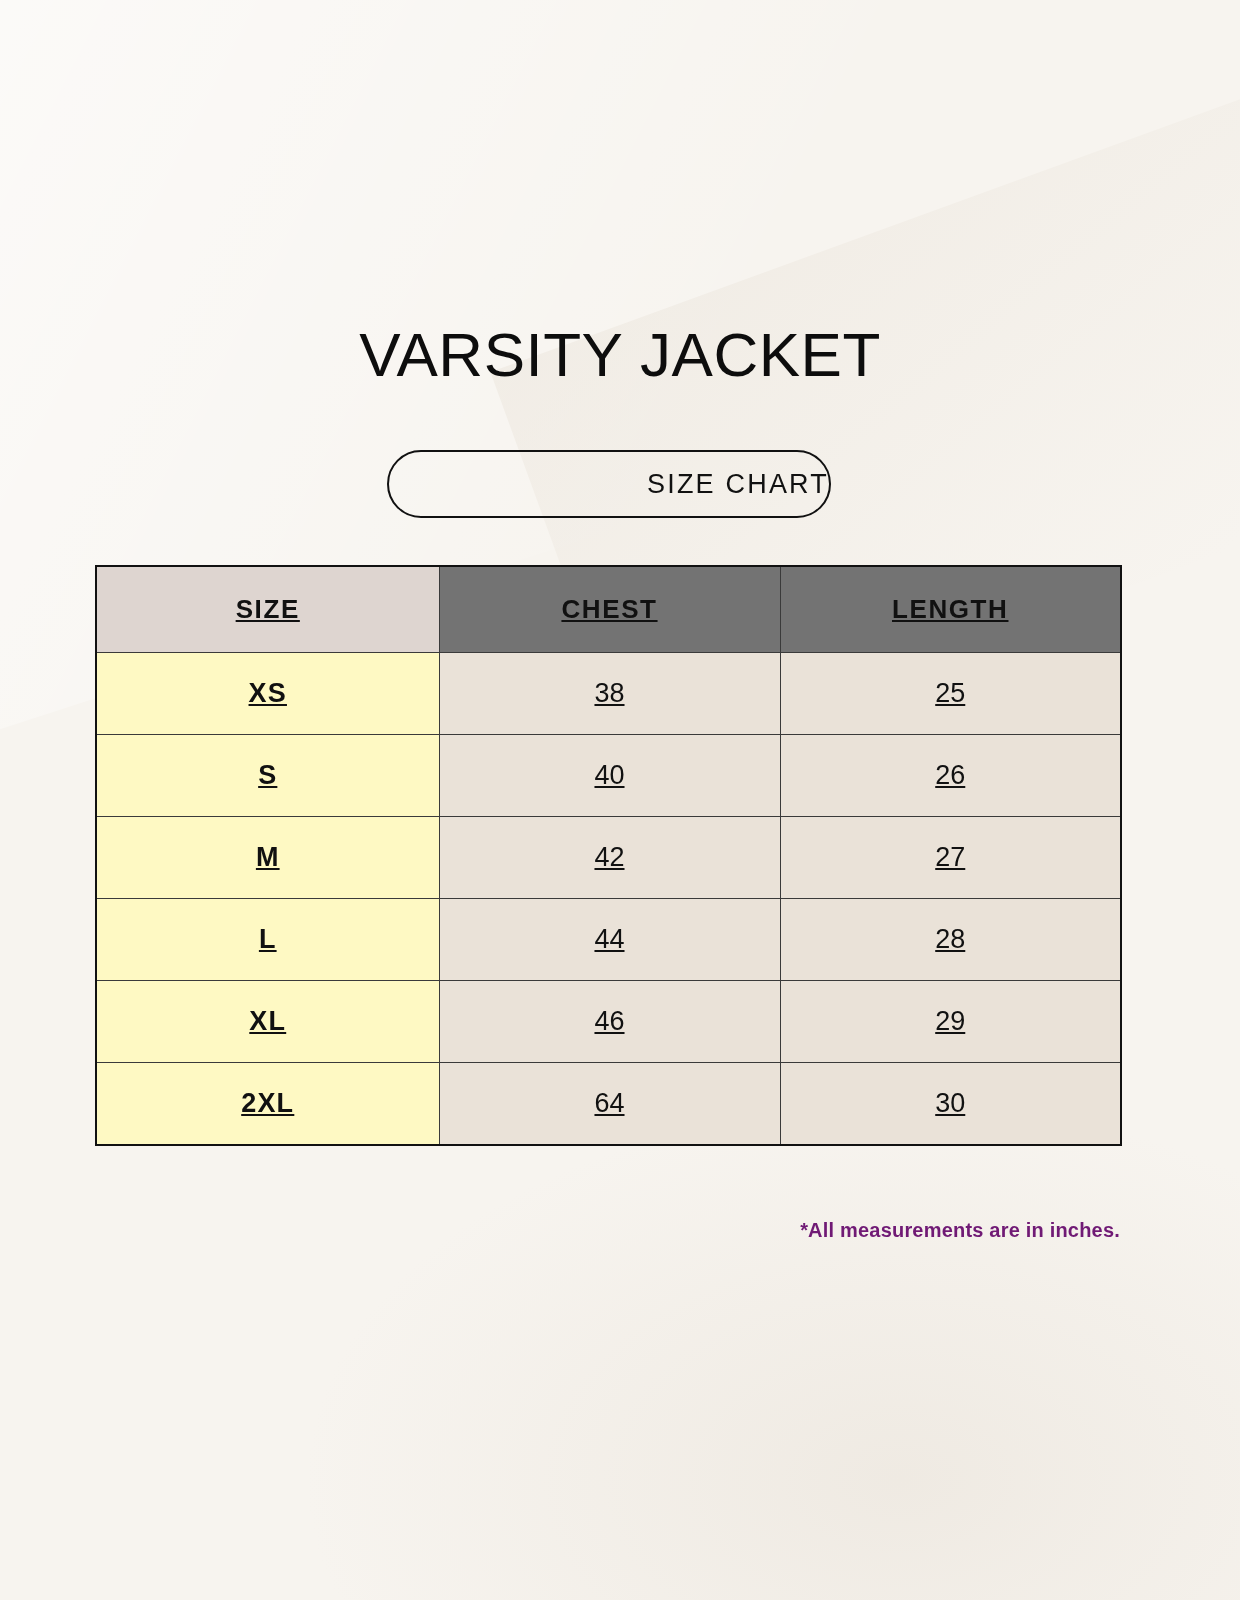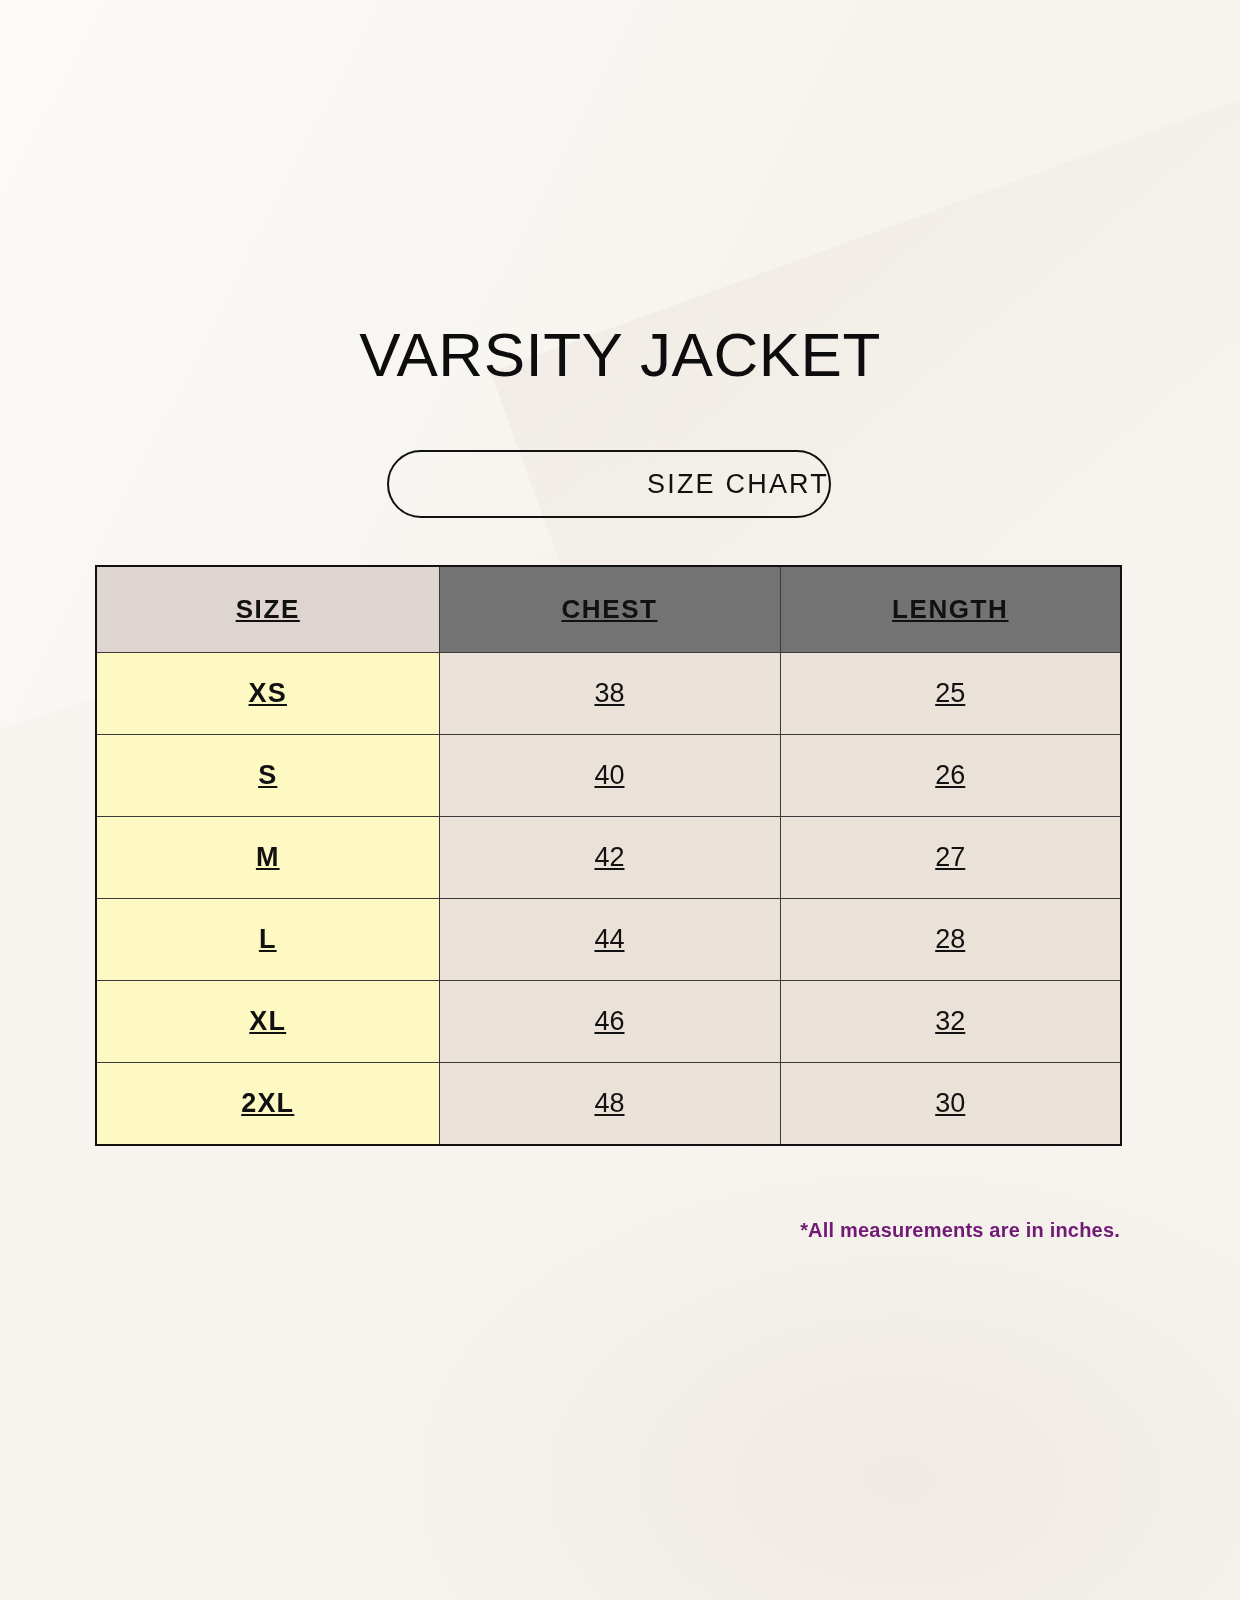--- a/index.html
+++ b/index.html
@@ -187,25 +187,25 @@
           <td class="col-value">27</td>
         </tr>
         <tr>
           <td class="col-size">L</td>
           <td class="col-value">44</td>
           <td class="col-value">28</td>
         </tr>
         <tr>
           <td class="col-size">XL</td>
           <td class="col-value">46</td>
-          <td class="col-value">32</td>
+          <td class="col-value">29</td>
         </tr>
         <tr>
           <td class="col-size">2XL</td>
-          <td class="col-value">48</td>
+          <td class="col-value">64</td>
           <td class="col-value">30</td>
         </tr>
       </tbody>
     </table>
   </div>
 
   <div class="footnote">*All measurements are in inches.</div>
 
 </div>
 

